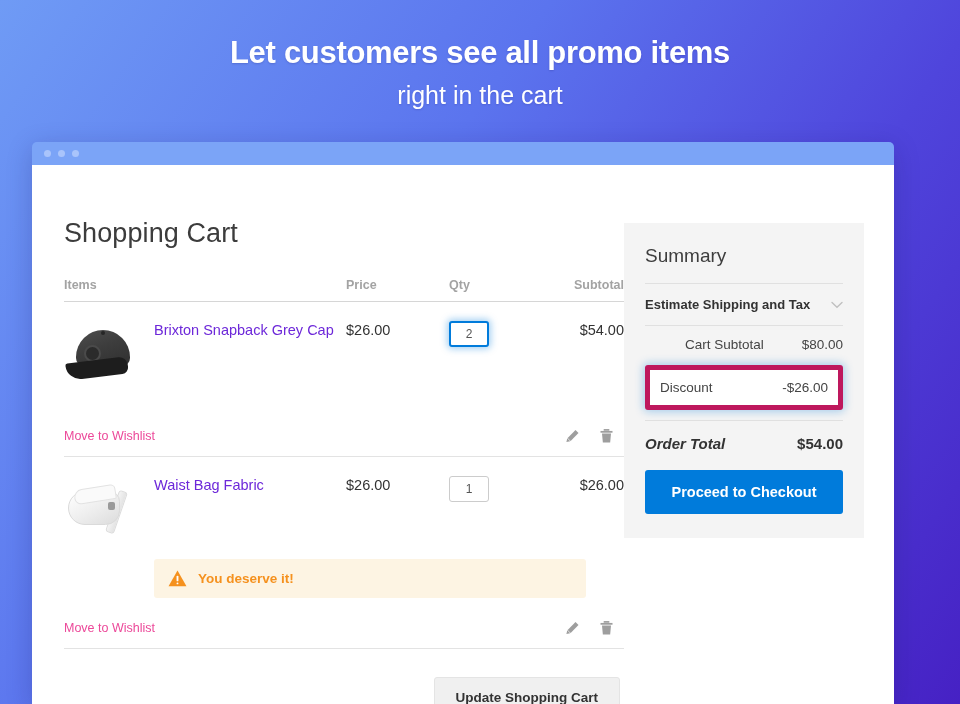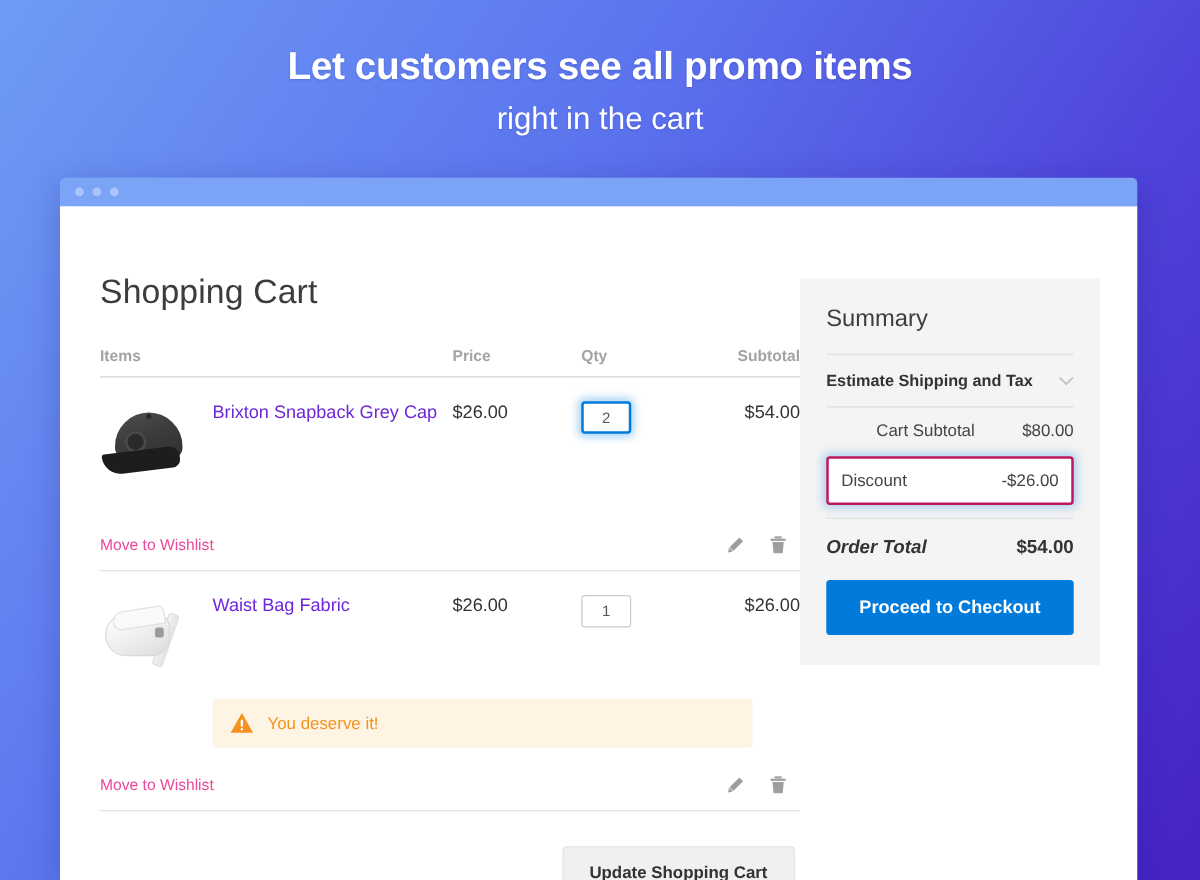--- a/index.html
+++ b/index.html
@@ -31,21 +31,21 @@
     font-size: 25px;
     font-weight: normal;
     margin-top: 6px;
     line-height: 1.3;
     text-shadow: 0 1px 2px rgba(30,30,110,0.18);
   }
 
   
   .browser {
     position: absolute;
-    left: 48px;
+    left: 32px;
     top: 142px;
     width: 862px;
     height: 562px;
     border-radius: 5px 5px 0 0;
     overflow: hidden;
     box-shadow: 0 6px 26px rgba(25,20,90,0.22);
   }
   .titlebar {
     height: 23px;
     background: #7ba4f7;
@@ -211,20 +211,21 @@
   .notice {
     margin-left: 0;
     margin-top: 10px;
     width: 432px;
     background: #fdf4e3;
     border-radius: 3px;
     padding: 11px 14px;
     display: flex;
     align-items: center;
     gap: 11px;
+    font-weight: bold;
   }
   .warn-icon { width: 19px; height: 17px; position: relative; flex: none; }
   .warn-icon svg { display: block; }
   .notice-text {
     font-size: 13.5px;
     color: #f5911e;
   }
 
   .row-actions {
     display: flex;
@@ -302,21 +303,21 @@
     padding: 11px 0;
     margin-left: 40px;
   }
   .total-row .label { font-size: 13.5px; color: #444444; }
   .total-row .value { margin-left: auto; font-size: 13.5px; color: #444444; }
 
   .discount-row {
     display: flex;
     align-items: center;
     background: #ffffff;
-    border: 2px solid #be185d;
+    border: 5px solid #be185d;
     border-radius: 3px;
     box-shadow: 0 0 8px 2px rgba(0,123,219,0.30);
     padding: 10px 10px;
     margin: 2px 0 3px 0;
   }
   .discount-row .label { font-size: 13.5px; color: #444444; }
   .discount-row .value { margin-left: auto; font-size: 13.5px; color: #444444; }
 
   .divider-line { height: 1px; background: #e0e0e0; margin: 10px 0 0 0; }
 

